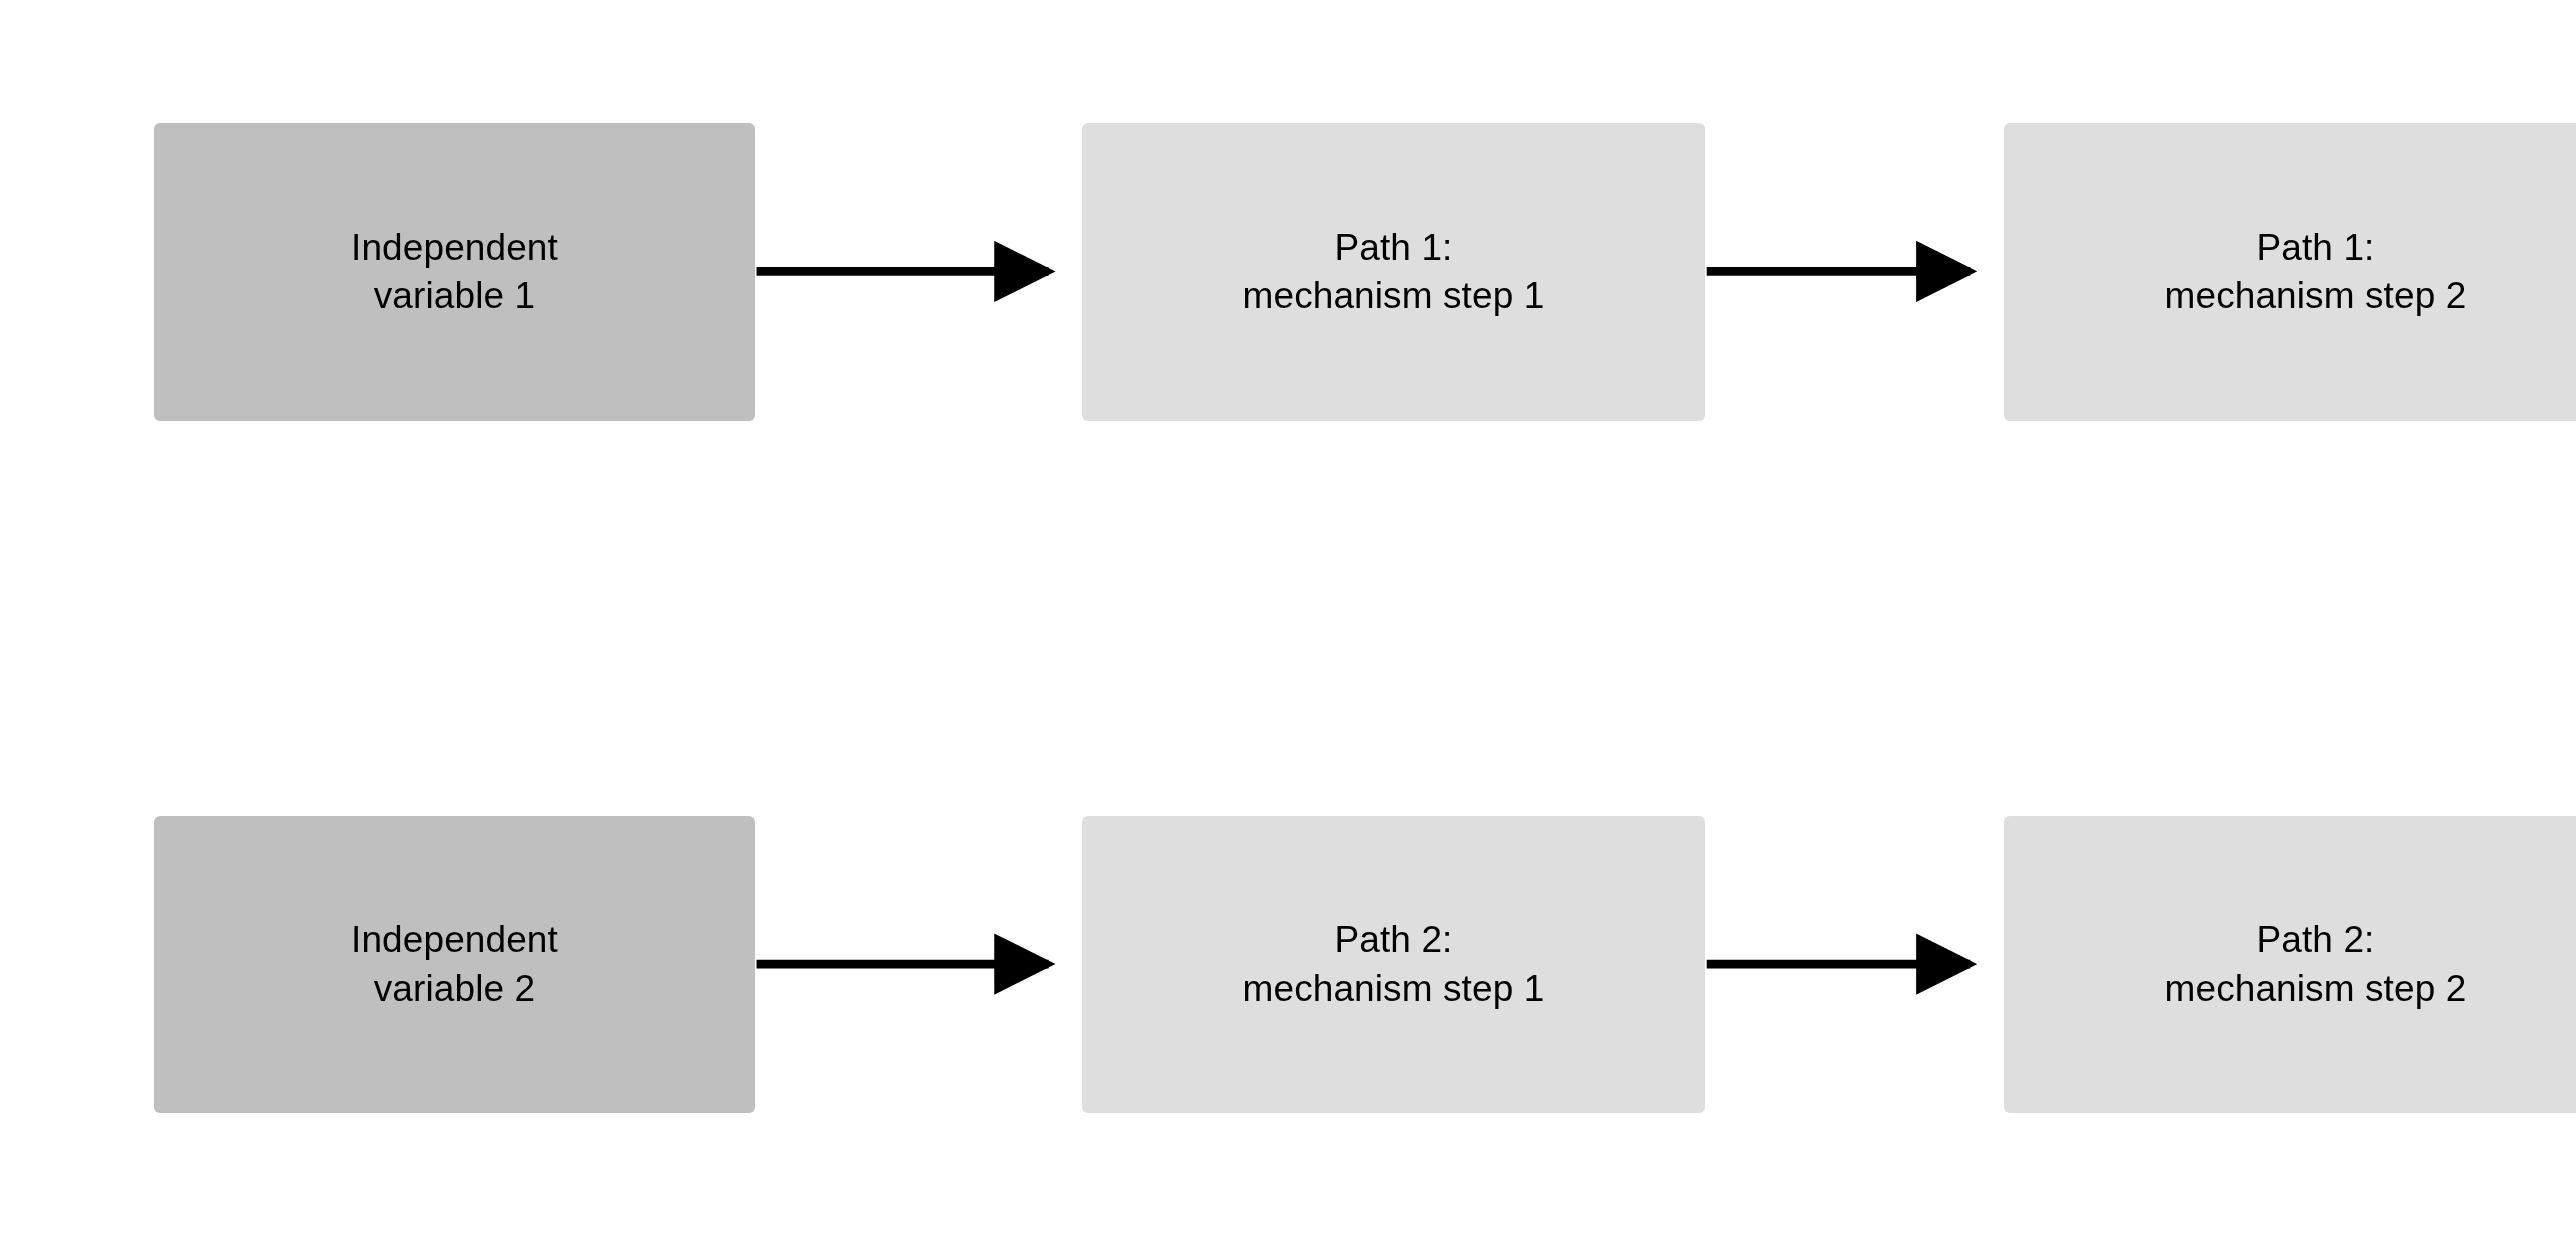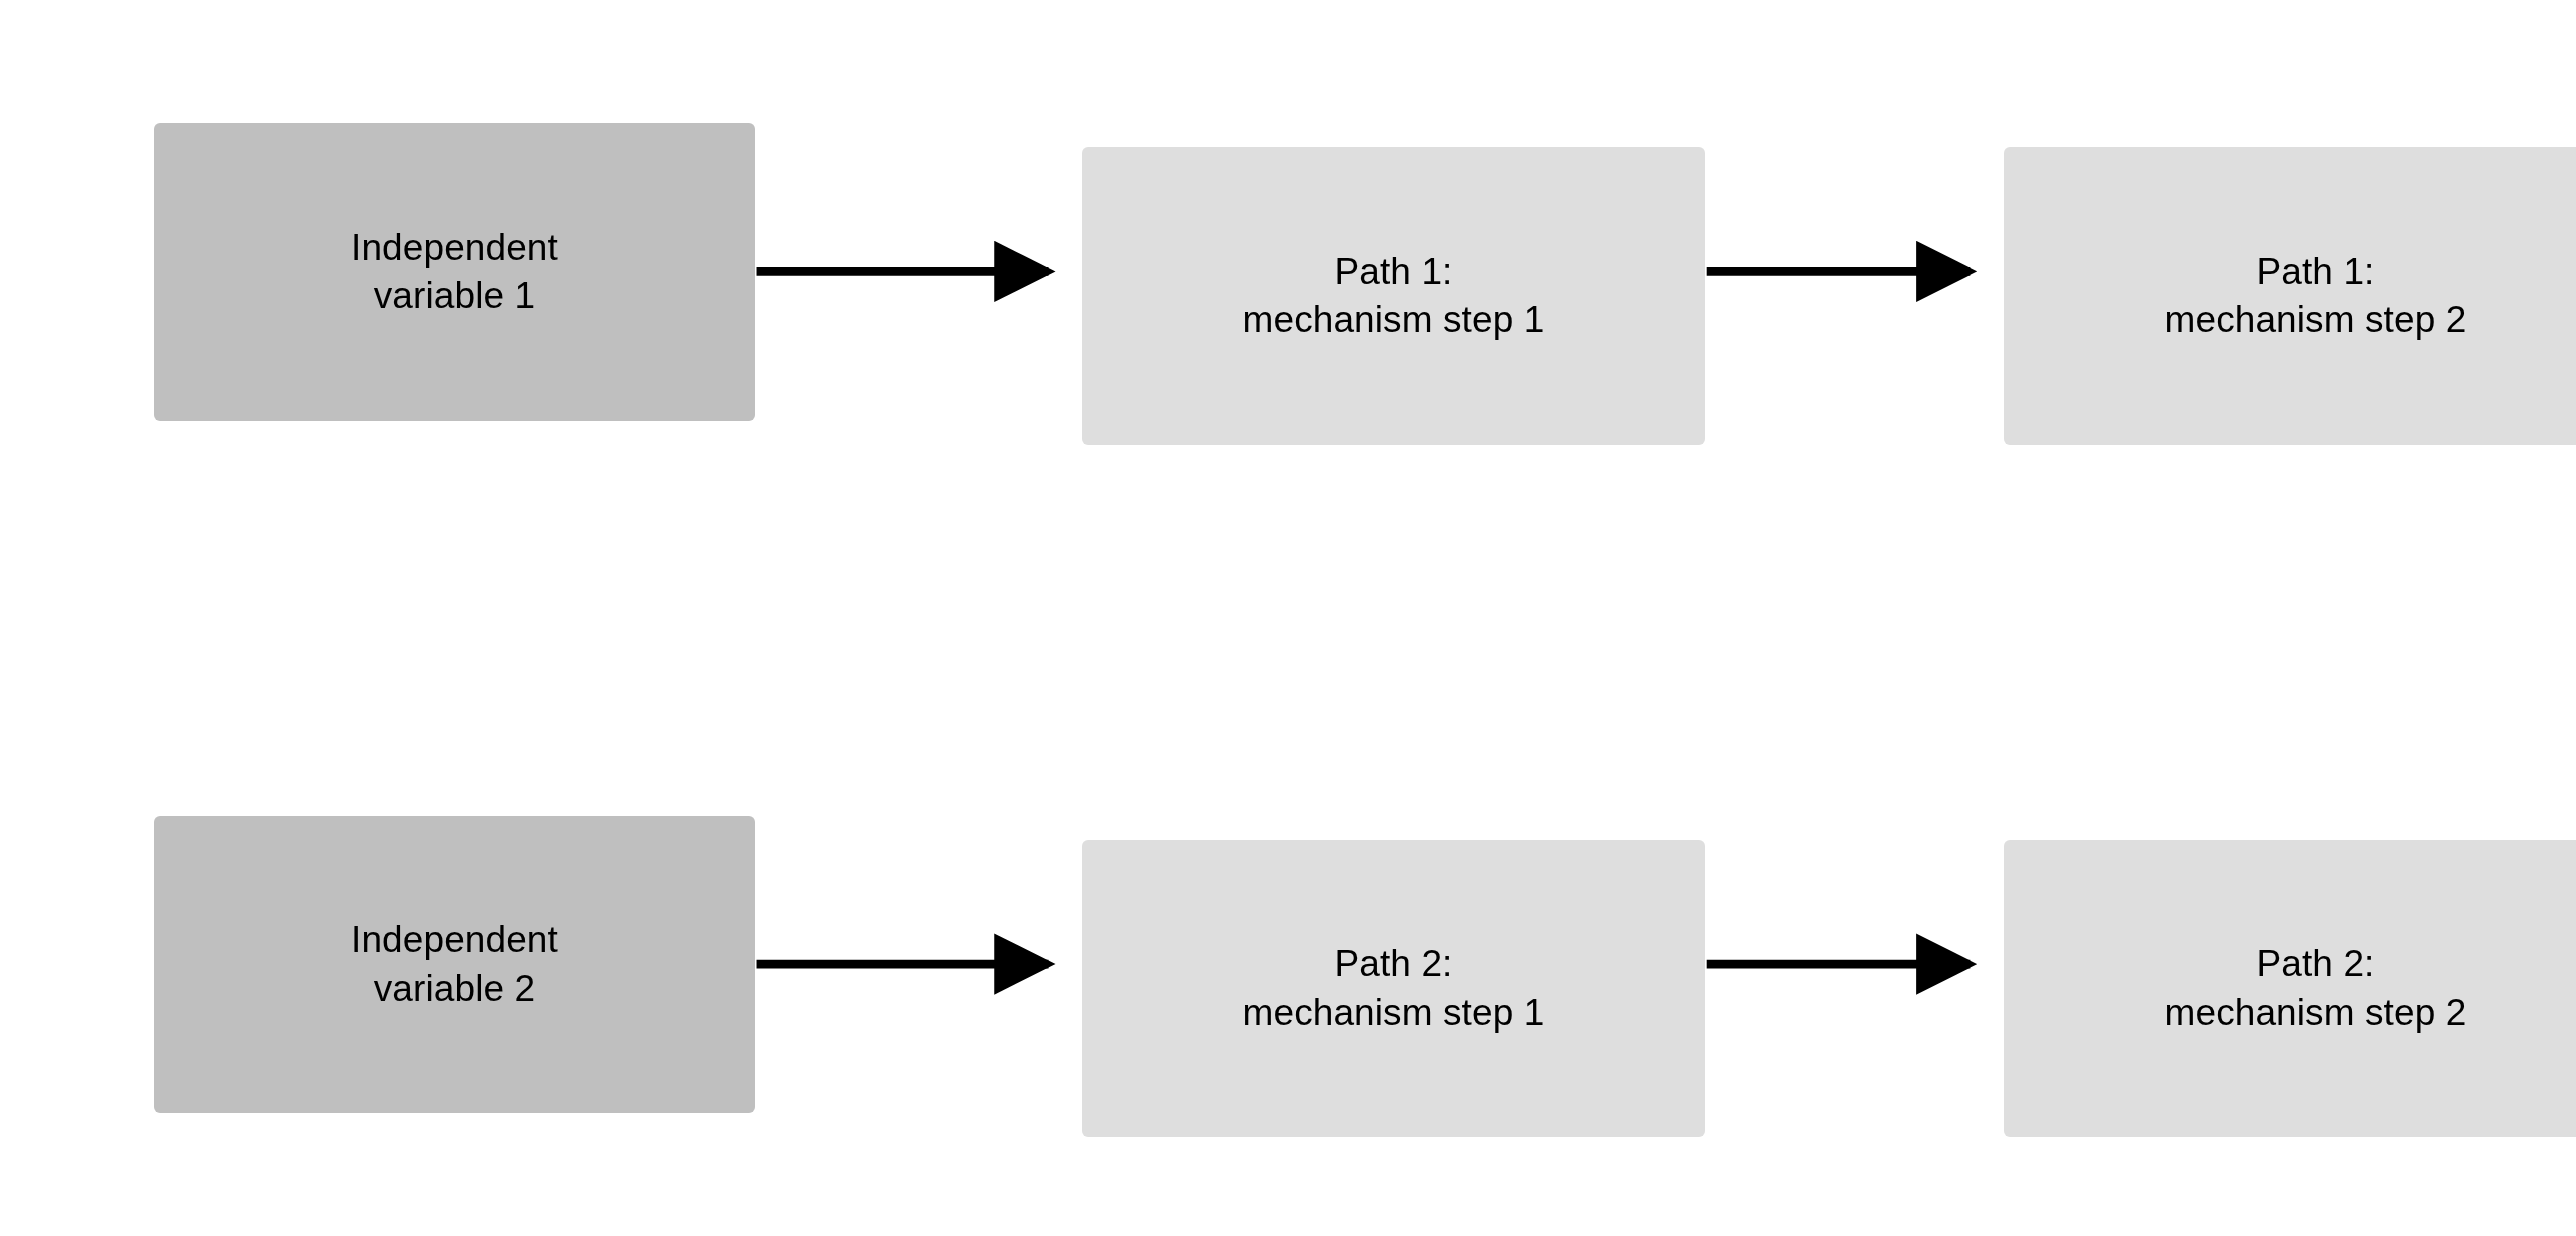--- a/index.html
+++ b/index.html
@@ -28,21 +28,21 @@
     text-align: center;
     color: #000000;
     line-height: 1.30;
     font-size: 37px;
     font-weight: 400;
     letter-spacing: 0.1px;
     white-space: pre-line;
     padding: 5.2px 12.4px;
   }
   .node.primary { background: #bfbfbf; }
-  .node.step    { background: #dedede; margin-top: 24px; }
+  .node.step    { background: #dedede; }
 
   #edges {
     position: absolute;
     left: 0;
     top: 0;
     width: 3709px;
     height: 1236px;
     pointer-events: none;
   }
   .edge-line {

